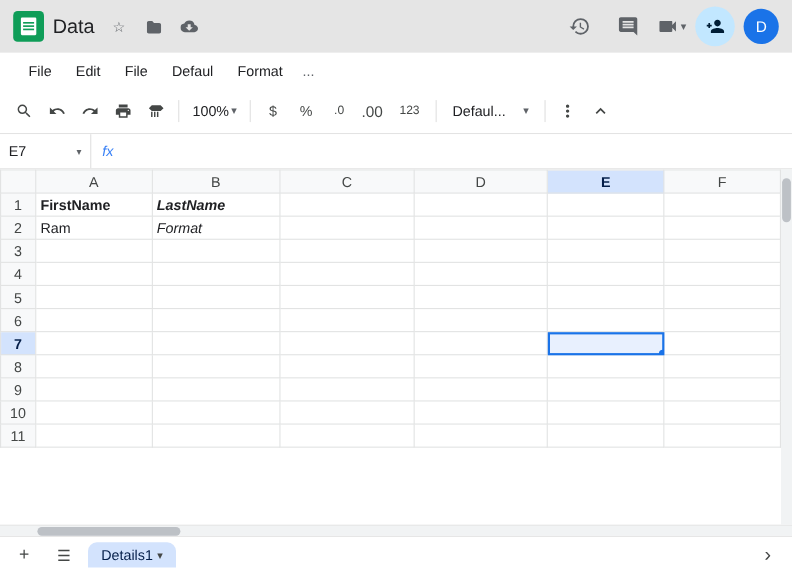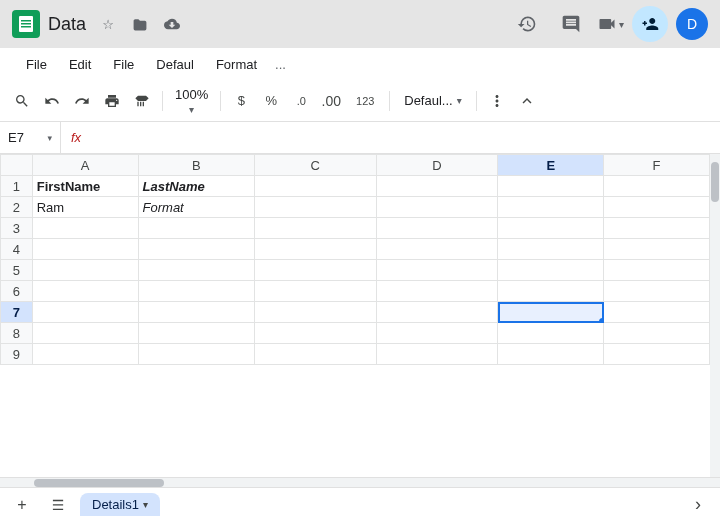--- a/index.html
+++ b/index.html
@@ -109,30 +109,30 @@
     .toolbar-separator {
       width: 1px; height: 20px;
       background: #e0e0e0;
       margin: 0 4px;
     }
     .zoom-btn {
       display: flex; align-items: center; gap: 2px;
       padding: 3px 6px;
       border-radius: 4px;
       cursor: pointer;
-      font-size: 13px; color: #202124; flex-direction: column;
+      font-size: 13px; color: #202124;
     }
     .toolbar-currency, .toolbar-percent, .toolbar-decimal {
       width: 28px; height: 28px;
       border-radius: 4px;
       display: flex; align-items: center; justify-content: center;
       cursor: pointer; color: #444746; font-size: 13px;
     }
     .font-select {
-      display: flex; align-items: center; gap: 4px;
+      display: flex; align-items: center; gap: 16px;
       padding: 3px 8px;
       border-radius: 4px;
       cursor: pointer;
       font-size: 13px; color: #202124;
       border: none;
     }
     .toolbar-more {
       width: 28px; height: 28px;
       border-radius: 4px;
       display: flex; align-items: center; justify-content: center;
@@ -147,32 +147,32 @@
 
     
     .formula-bar {
       display: flex;
       align-items: center;
       height: 32px;
       border-bottom: 1px solid #e0e0e0;
       background: #fff;
     }
     .cell-ref {
-      width: 61px;
+      width: 83px;
       padding: 0 8px;
       font-size: 13px;
       color: #202124;
       display: flex; align-items: center; justify-content: space-between;
       border-right: 1px solid #e0e0e0;
       height: 100%;
       cursor: pointer;
     }
     .formula-icon {
       padding: 0 10px;
-      color: #b91c1c;
+      color: #3b82f6;
       font-size: 13px;
       font-style: italic;
     }
     .formula-content {
       flex: 1;
       padding: 0 4px;
       font-size: 13px;
       color: #202124;
     }
     .grid-container {
@@ -521,20 +521,38 @@
           </tr>
           <tr>
             <th class="row-header">9</th>
             <td class="cell col-a"></td>
             <td class="cell col-b"></td>
             <td class="cell col-c"></td>
             <td class="cell col-d"></td>
             <td class="cell col-e"></td>
             <td class="cell col-f"></td>
           </tr>
+          <tr>
+            <th class="row-header">10</th>
+            <td class="cell col-a"></td>
+            <td class="cell col-b"></td>
+            <td class="cell col-c"></td>
+            <td class="cell col-d"></td>
+            <td class="cell col-e"></td>
+            <td class="cell col-f"></td>
+          </tr>
+          <tr>
+            <th class="row-header">11</th>
+            <td class="cell col-a"></td>
+            <td class="cell col-b"></td>
+            <td class="cell col-c"></td>
+            <td class="cell col-d"></td>
+            <td class="cell col-e"></td>
+            <td class="cell col-f"></td>
+          </tr>
         </tbody>
     </table>
   </div>
 
   <div style="width:10px; background:#f1f3f4; display:flex; flex-direction:column; align-items:center; padding-top:2px; padding-bottom:2px;">
     <div style="width:8px; height:40px; background:#bdc1c6; border-radius:4px; margin-top:6px;"></div>
   </div>
 </div>
 
 <div style="display:flex; height:10px; border-top:1px solid #e0e0e0;">

